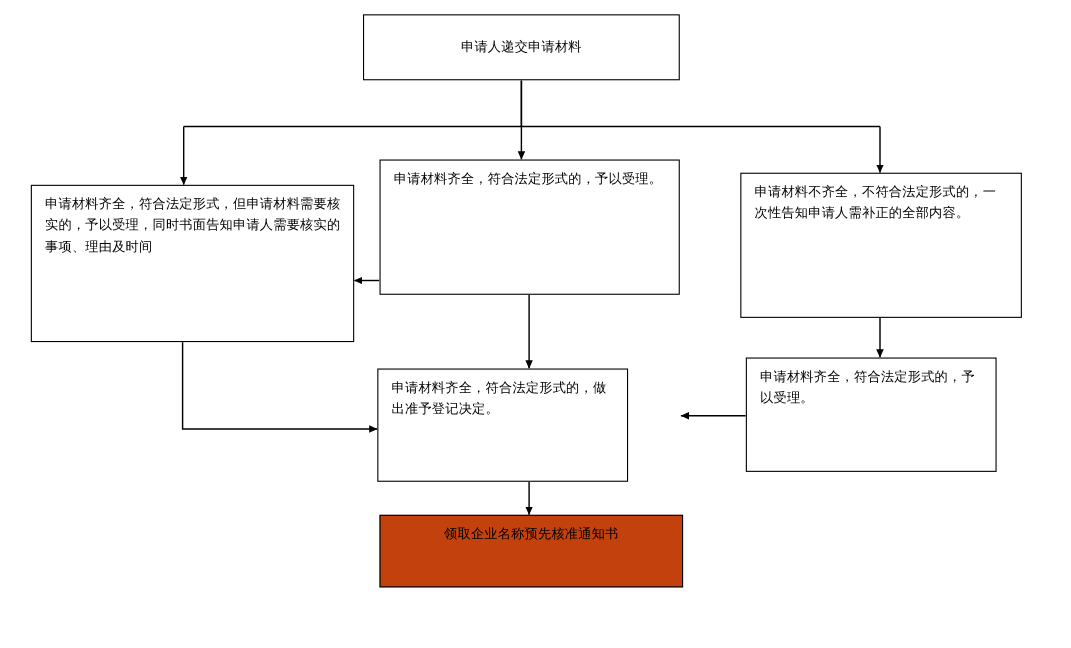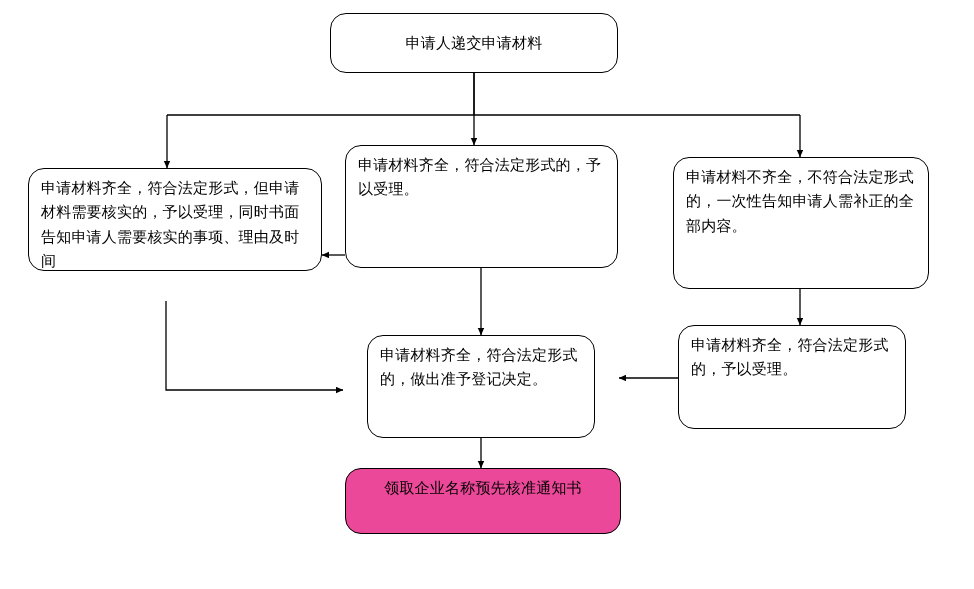--- a/index.html
+++ b/index.html
@@ -14,23 +14,23 @@
     height: 589px;
     background: #ffffff;
     overflow: hidden;
     font-family: "DejaVu Sans", "Liberation Sans", sans-serif;
   }
   .node {
     position: absolute;
     box-sizing: border-box;
     background: #ffffff;
     border: 1px solid #000000;
-    border-radius: 16px;
+    border-radius: 0;
     color: #000000;
-    font-size: 15px;
+    font-size: 12px;
     line-height: 1.62;
     letter-spacing: 0.2px;
     white-space: pre-line;
     overflow: hidden;
   }
   .node.center-text {
     display: flex;
     align-items: center;
     justify-content: center;
     text-align: center;
@@ -69,25 +69,25 @@
         <polyline points="481,268 481,335" fill="none" stroke="#000000" stroke-width="1.3" marker-end="url(#arrowhead)"></polyline>
         <polyline points="166,301 166,390 343,390" fill="none" stroke="#000000" stroke-width="1.3" marker-end="url(#arrowhead)"></polyline>
         <polyline points="800,289 800,325" fill="none" stroke="#000000" stroke-width="1.3" marker-end="url(#arrowhead)"></polyline>
         <polyline points="678,378 619,378" fill="none" stroke="#000000" stroke-width="1.3" marker-end="url(#arrowhead)"></polyline>
         <polyline points="481,438 481,468" fill="none" stroke="#000000" stroke-width="1.3" marker-end="url(#arrowhead)"></polyline>
       </g>
   </svg>
 
   <div class="node center-text" style="left: 330px; top: 13px; width: 288px; height: 60px; background: rgb(255, 255, 255); border-color: rgb(0, 0, 0); color: rgb(0, 0, 0);"><span>申请人递交申请材料</span></div>
 
-  <div class="node top-text" style="left: 28px; top: 168px; width: 294px; height: 103px; background: rgb(255, 255, 255); border-color: rgb(0, 0, 0); color: rgb(0, 0, 0); padding: 7px 11px 0px 12px;"><span>申请材料齐全，符合法定形式，但申请材料需要核实的，予以受理，同时书面告知申请人需要核实的事项、理由及时间</span></div>
+  <div class="node top-text" style="left: 28px; top: 168px; width: 294px; height: 143px; background: rgb(255, 255, 255); border-color: rgb(0, 0, 0); color: rgb(0, 0, 0); padding: 7px 11px 0px 12px;"><span>申请材料齐全，符合法定形式，但申请材料需要核实的，予以受理，同时书面告知申请人需要核实的事项、理由及时间</span></div>
 
   <div class="node top-text" style="left: 345px; top: 145px; width: 273px; height: 123px; background: rgb(255, 255, 255); border-color: rgb(0, 0, 0); color: rgb(0, 0, 0); padding: 7px 11px 0px 12px;"><span>申请材料齐全，符合法定形式的，予以受理。</span></div>
 
   <div class="node top-text" style="left: 673px; top: 157px; width: 256px; height: 132px; background: rgb(255, 255, 255); border-color: rgb(0, 0, 0); color: rgb(0, 0, 0); padding: 7px 11px 0px 12px;"><span>申请材料不齐全，不符合法定形式的，一次性告知申请人需补正的全部内容。</span></div>
 
-  <div class="node top-text" style="left: 343px; top: 335px; width: 228px; height: 103px; background: rgb(255, 255, 255); border-color: rgb(0, 0, 0); color: rgb(0, 0, 0); padding: 7px 11px 0px 12px; margin-left: 24px;"><span>申请材料齐全，符合法定形式的，做出准予登记决定。</span></div>
+  <div class="node top-text" style="left: 343px; top: 335px; width: 228px; height: 103px; background: rgb(255, 255, 255); border-color: rgb(0, 0, 0); color: rgb(0, 0, 0); padding: 7px 11px 0px 12px;"><span>申请材料齐全，符合法定形式的，做出准予登记决定。</span></div>
 
   <div class="node top-text" style="left: 678px; top: 325px; width: 228px; height: 104px; background: rgb(255, 255, 255); border-color: rgb(0, 0, 0); color: rgb(0, 0, 0); padding: 7px 11px 0px 12px;"><span>申请材料齐全，符合法定形式的，予以受理。</span></div>
 
-  <div class="node top-text" style="left: 345px; top: 468px; width: 276px; height: 66px; background: #ec4899; border-color: rgb(0, 0, 0); color: rgb(0, 0, 0); padding: 7px 11px 16px; text-align: center;"><span>领取企业名称预先核准通知书</span></div>
+  <div class="node top-text" style="left: 345px; top: 468px; width: 276px; height: 66px; background: #c2410c; border-color: rgb(0, 0, 0); color: rgb(0, 0, 0); padding: 7px 11px 16px; text-align: center;"><span>领取企业名称预先核准通知书</span></div>
 
 </div>
 
 </body></html>

